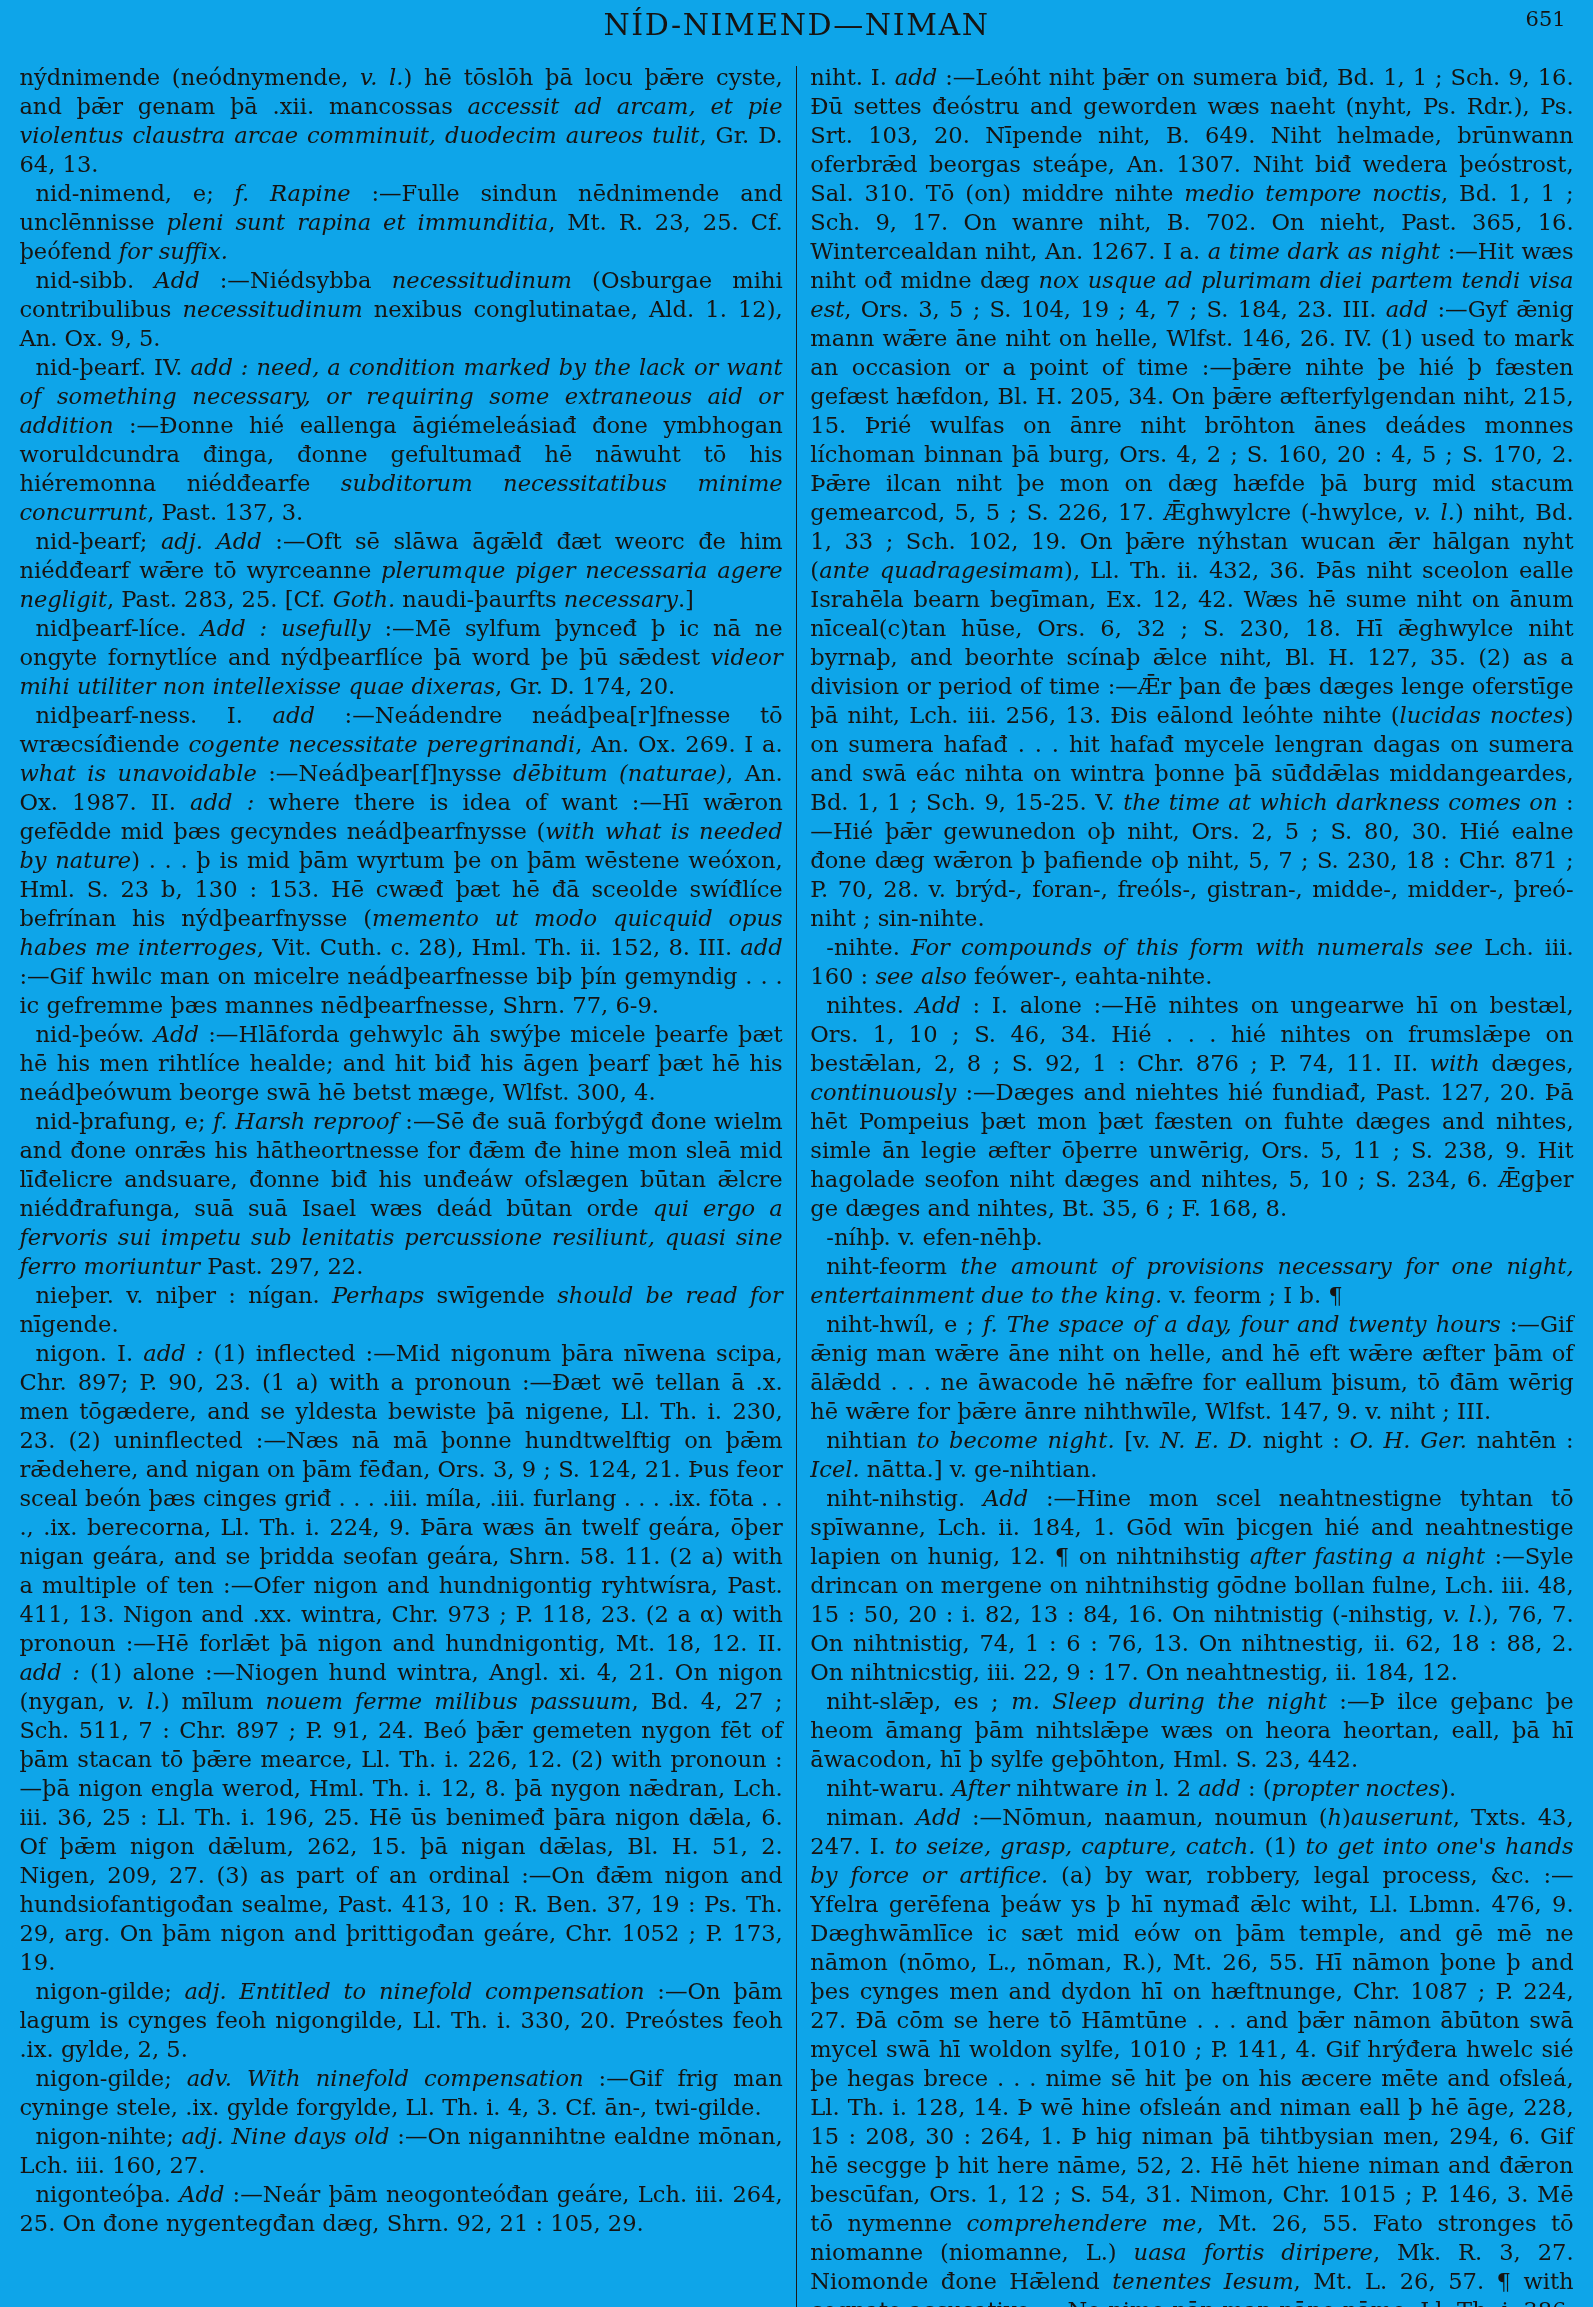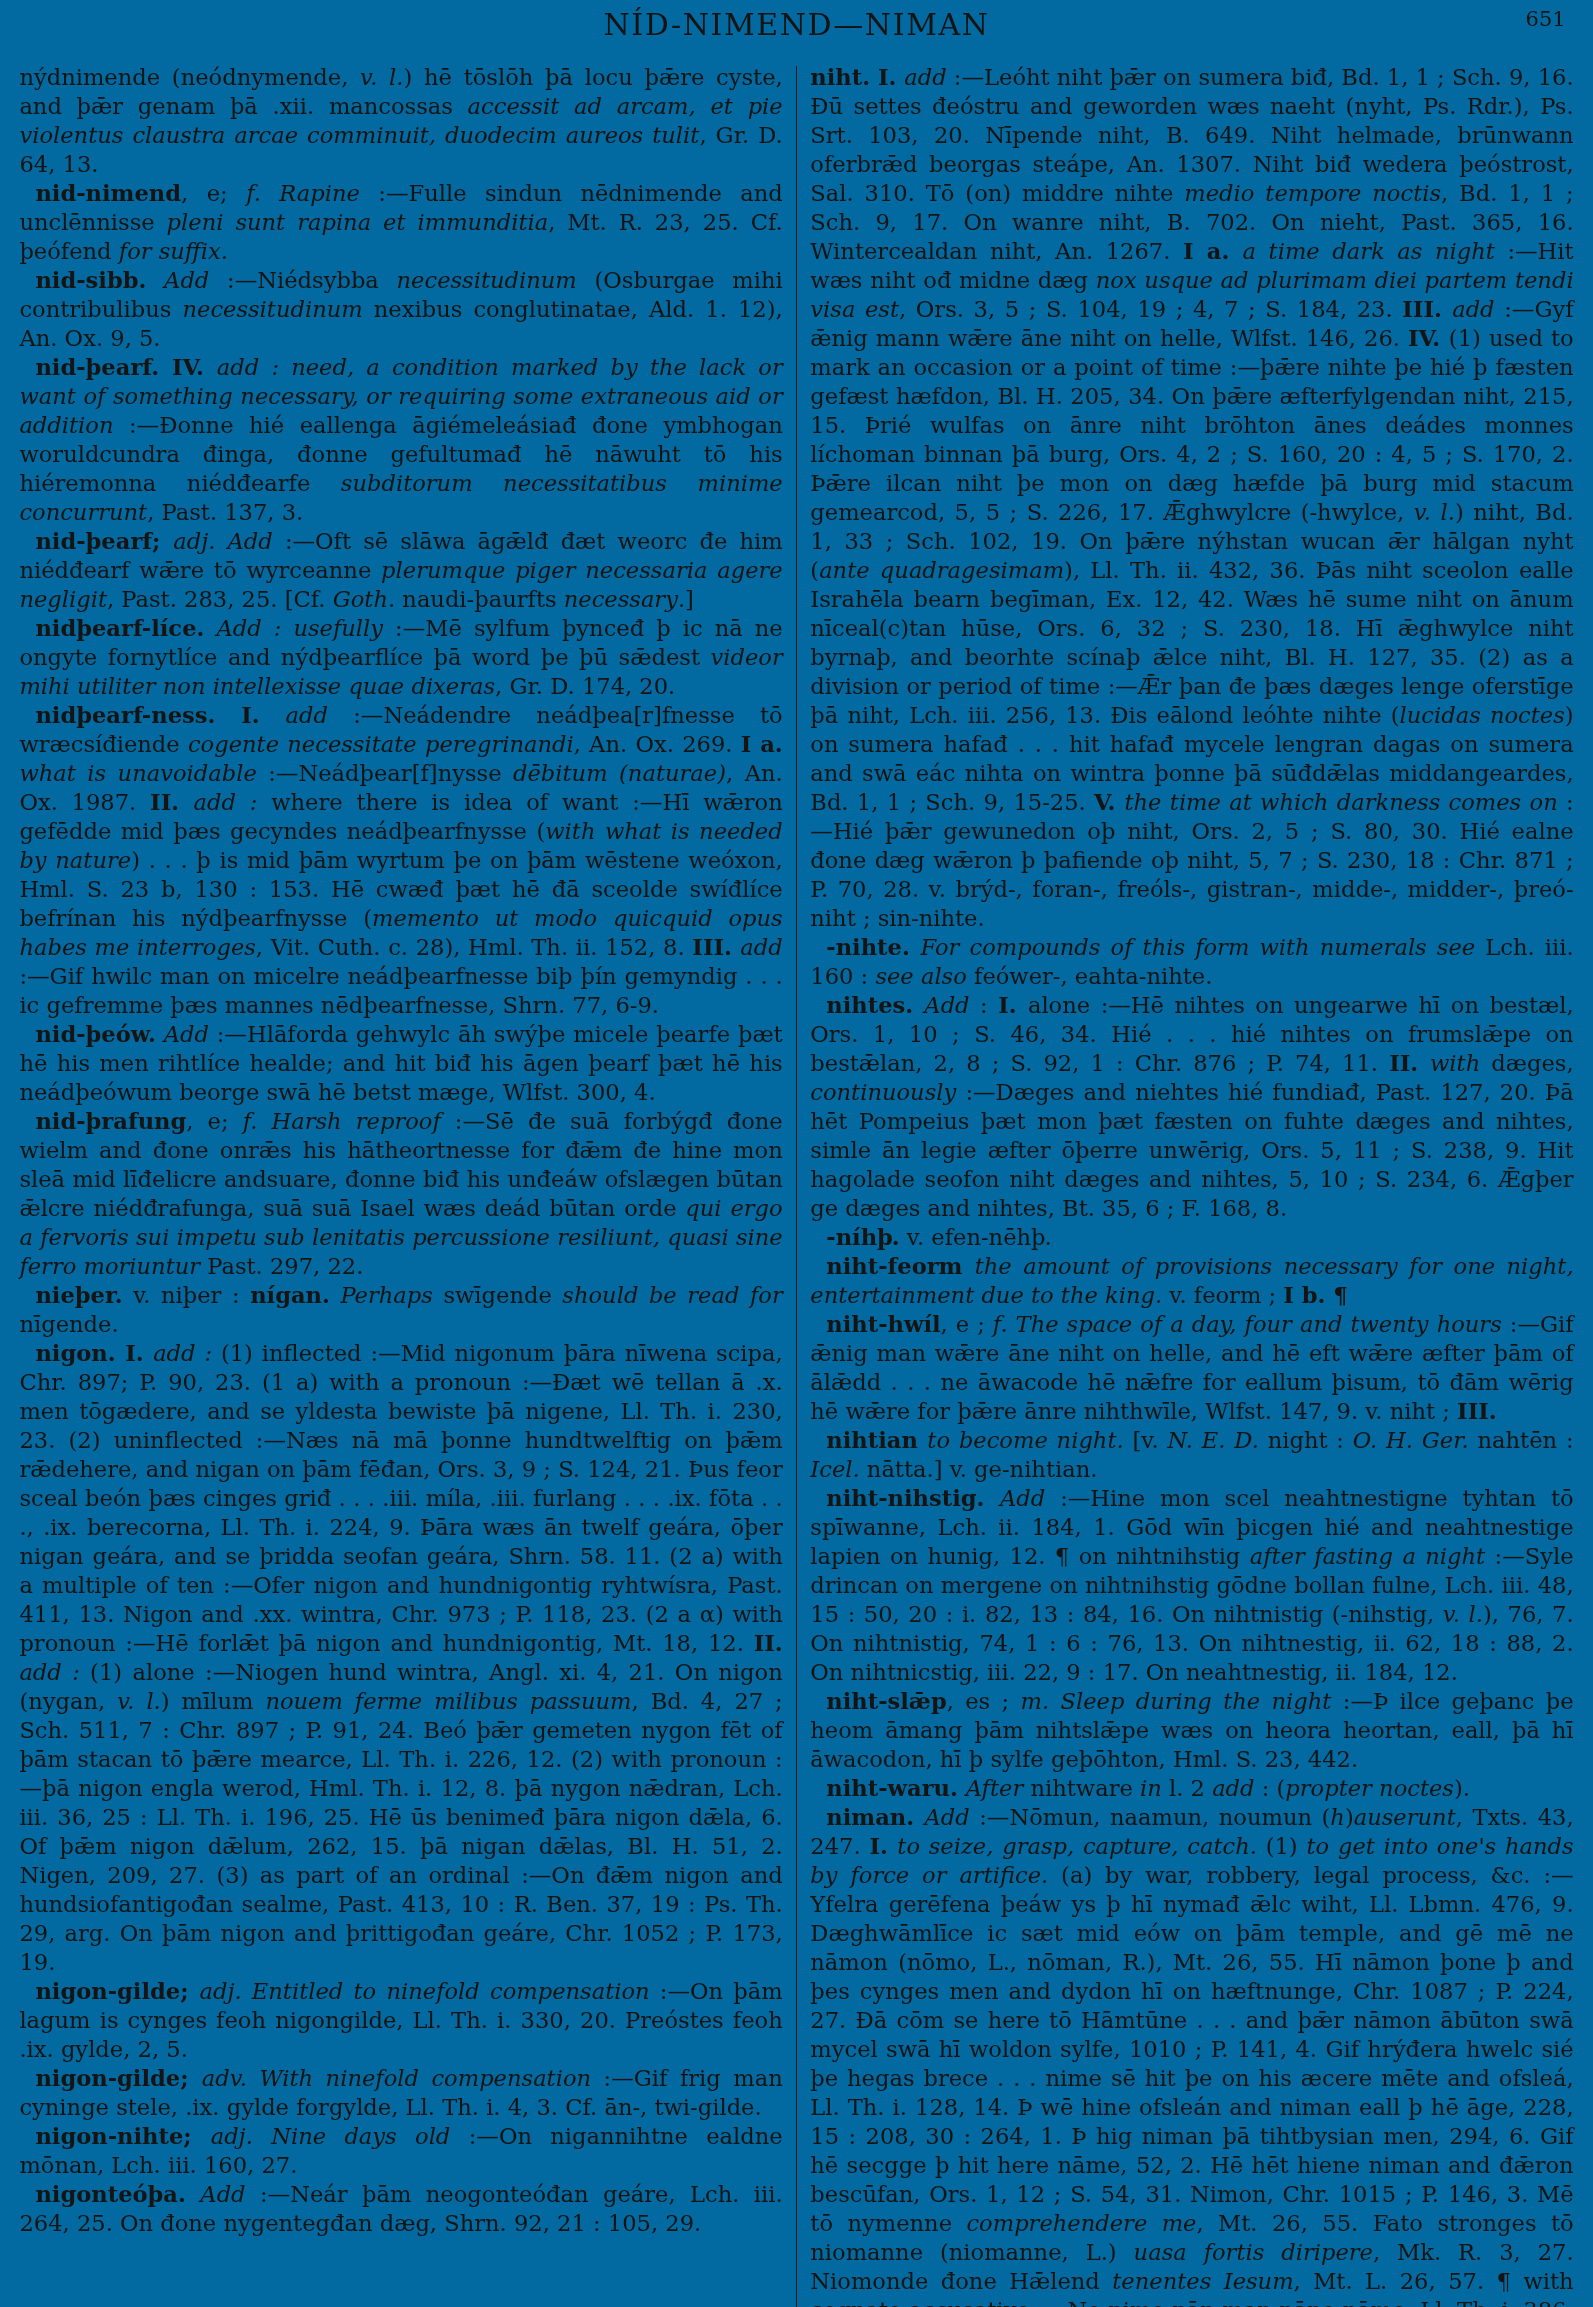--- a/index.html
+++ b/index.html
@@ -1,20 +1,20 @@
 <!DOCTYPE html>
 <html style="font-size:13px"><head>
 <meta charset="utf-8">
 <title>NÍD-NIMEND—NIMAN — 651</title>
 <style>
   html,body{margin:0;padding:0;background:#e9e7e1;}
   .page{
     position:relative;
     width:1593px;height:2307px;
-    background:#0369a1;
+    background:#0ea5e9;
     color:#161412;
     font-family:"DejaVu Serif","Liberation Serif",serif;
     box-sizing:border-box;
     overflow:hidden;
   }
   header{position:relative;height:50px;padding-top:8px;}
   .running-title{
     position:absolute;left:0;right:0;top:6.5px;
     text-align:center;
     font-size:30px;letter-spacing:1.6px;
@@ -37,21 +37,21 @@
     text-align:justify;
   }
   .divider{
     width:1.6px;
     background:#1c1a18;
     margin:3.2px 13px 0 13px;
     min-height:2202px;
   }
   p.entry{margin:0;text-indent:16px;}
   p.entry.noindent{text-indent:0;}
-  .b{font-weight:bold;}
+  .b{font-weight:normal;}
   .i{font-style:italic;}
 </style>
 </head>
 <body>
 
 <div class="page">
   <header>
     <div class="running-title">NÍD-NIMEND—NIMAN</div>
     <div class="page-number">651</div>
   </header>

